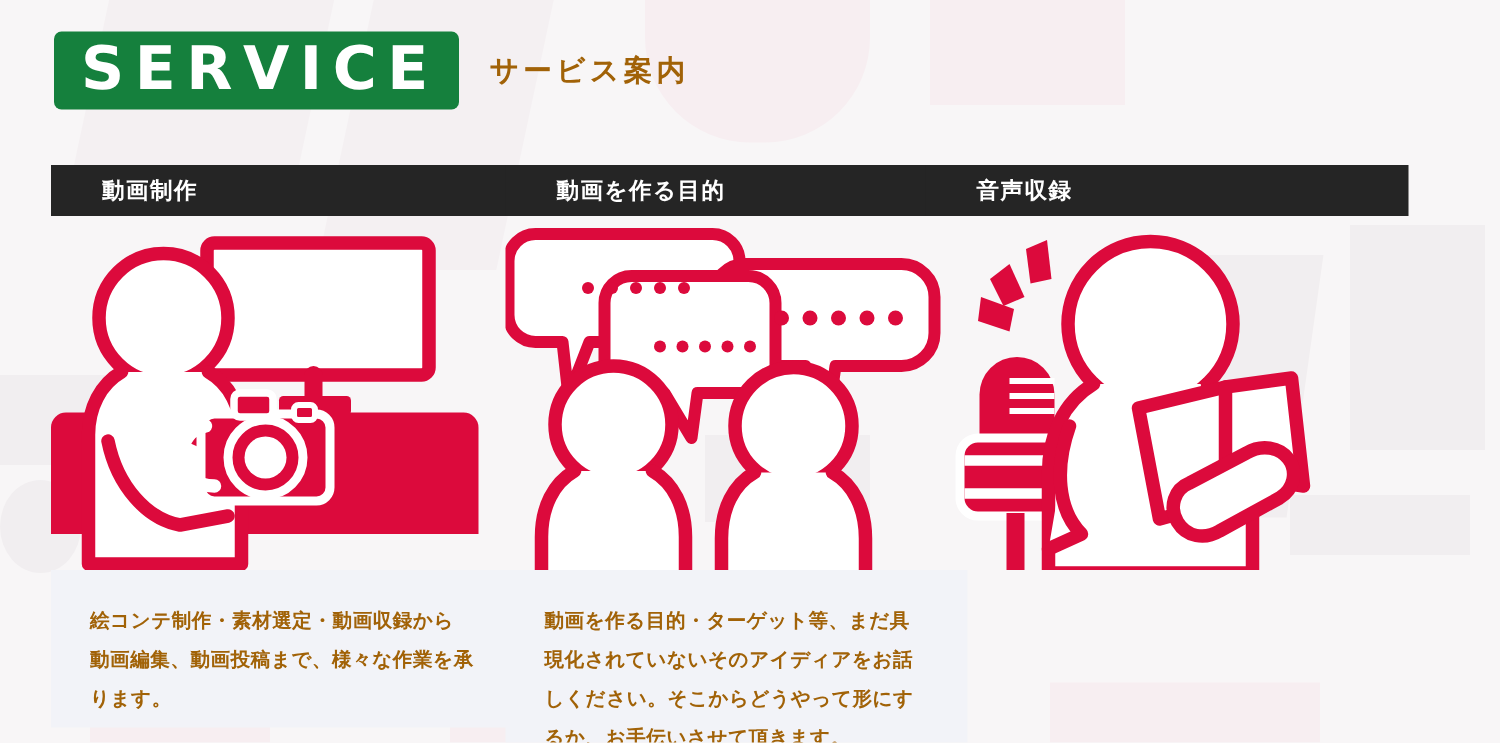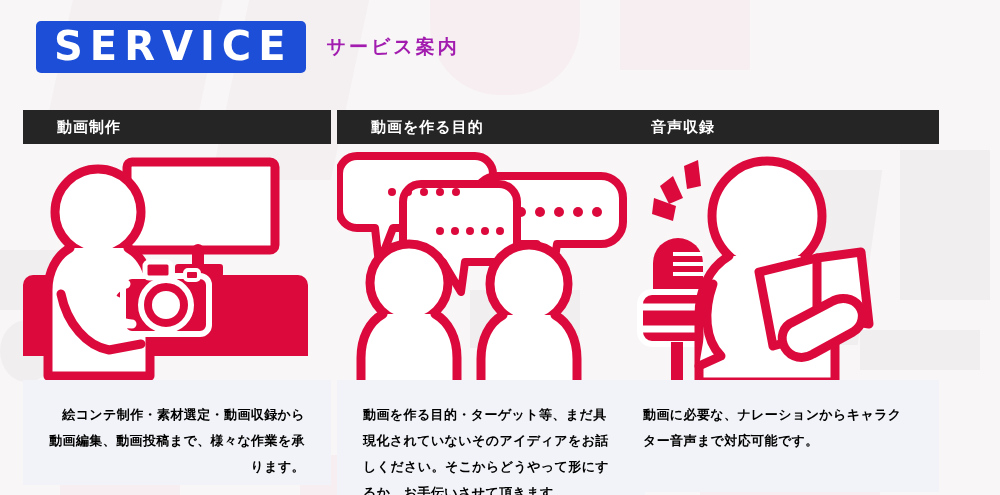--- a/index.html
+++ b/index.html
@@ -46,51 +46,51 @@
   #title-row {
     position: absolute;
     left: 36px;
     top: 21px;
     height: 52px;
     display: flex;
     align-items: center;
   }
   #service-badge {
     height: 52px;
-    background: #1d4ed8;
+    background: #15803d;
     border-radius: 5px;
     padding: 0 14px 0 18px;
     display: flex;
     align-items: center;
     box-sizing: border-box;
   }
   #service-badge-text {
     color: #ffffff;
     font-size: 40px;
     font-weight: 700;
     letter-spacing: 7px;
     line-height: 1;
     font-family: "DejaVu Sans", "Liberation Sans", sans-serif;
     transform: translateY(-1px);
   }
   #title-sub {
     margin-left: 20px;
-    color: #a21caf;
+    color: #a16207;
     font-size: 19px;
     font-weight: 700;
     letter-spacing: 3px;
   }
 
   
   .col {
     position: absolute;
     top: 110px;
     width: 308px;
   }
-  #col-0 { left: 23px; text-align: right; }
+  #col-0 { left: 34px; }
   #col-1 { left: 337px; }
   #col-2 { left: 617px; width: 322px; }
 
   .card-header {
     height: 34px;
     background: #252525;
     display: flex;
     align-items: center;
     padding-left: 34px;
     box-sizing: border-box;
@@ -114,21 +114,21 @@
 
   .desc-panel {
     background: #f2f3f8;
     padding: 22px 26px 20px 26px;
     box-sizing: border-box;
   }
   #desc-0 { height: 105px; }
   #desc-1 { height: 120px; }
   #desc-2 { height: 112px; }
   .desc-text {
-    color: #000000;
+    color: #a16207;
     font-size: 13px;
     font-weight: 700;
     line-height: 2.0;
     letter-spacing: 0.4px;
     margin: 0;
   }
 </style>
 </head>
 <body>
 
@@ -298,18 +298,15 @@
           <path d="M142 128 l58 -14 l14 72 l-58 16 z"></path>
           <path d="M200 114 l44 -6 l8 72 l-52 -8 z"></path>
         </g>
 
         <g fill="#ffffff" stroke="#dc0a3c" stroke-width="9" stroke-linejoin="round" stroke-linecap="round">
           <path d="M176 178 c-10 4 -14 16 -8 26 c6 10 18 12 28 6 l40 -22 c10 -6 12 -18 6 -26 c-6 -8 -18 -10 -28 -4 z"></path>
         </g>
       </svg>
     </div>
 
-    <div class="desc-panel" id="desc-2">
-      <p class="desc-text">動画に必要な、ナレーションからキャラクター音声まで対応可能です。</p>
-    </div>
   </div>
 
 </div>
 
 </body></html>

